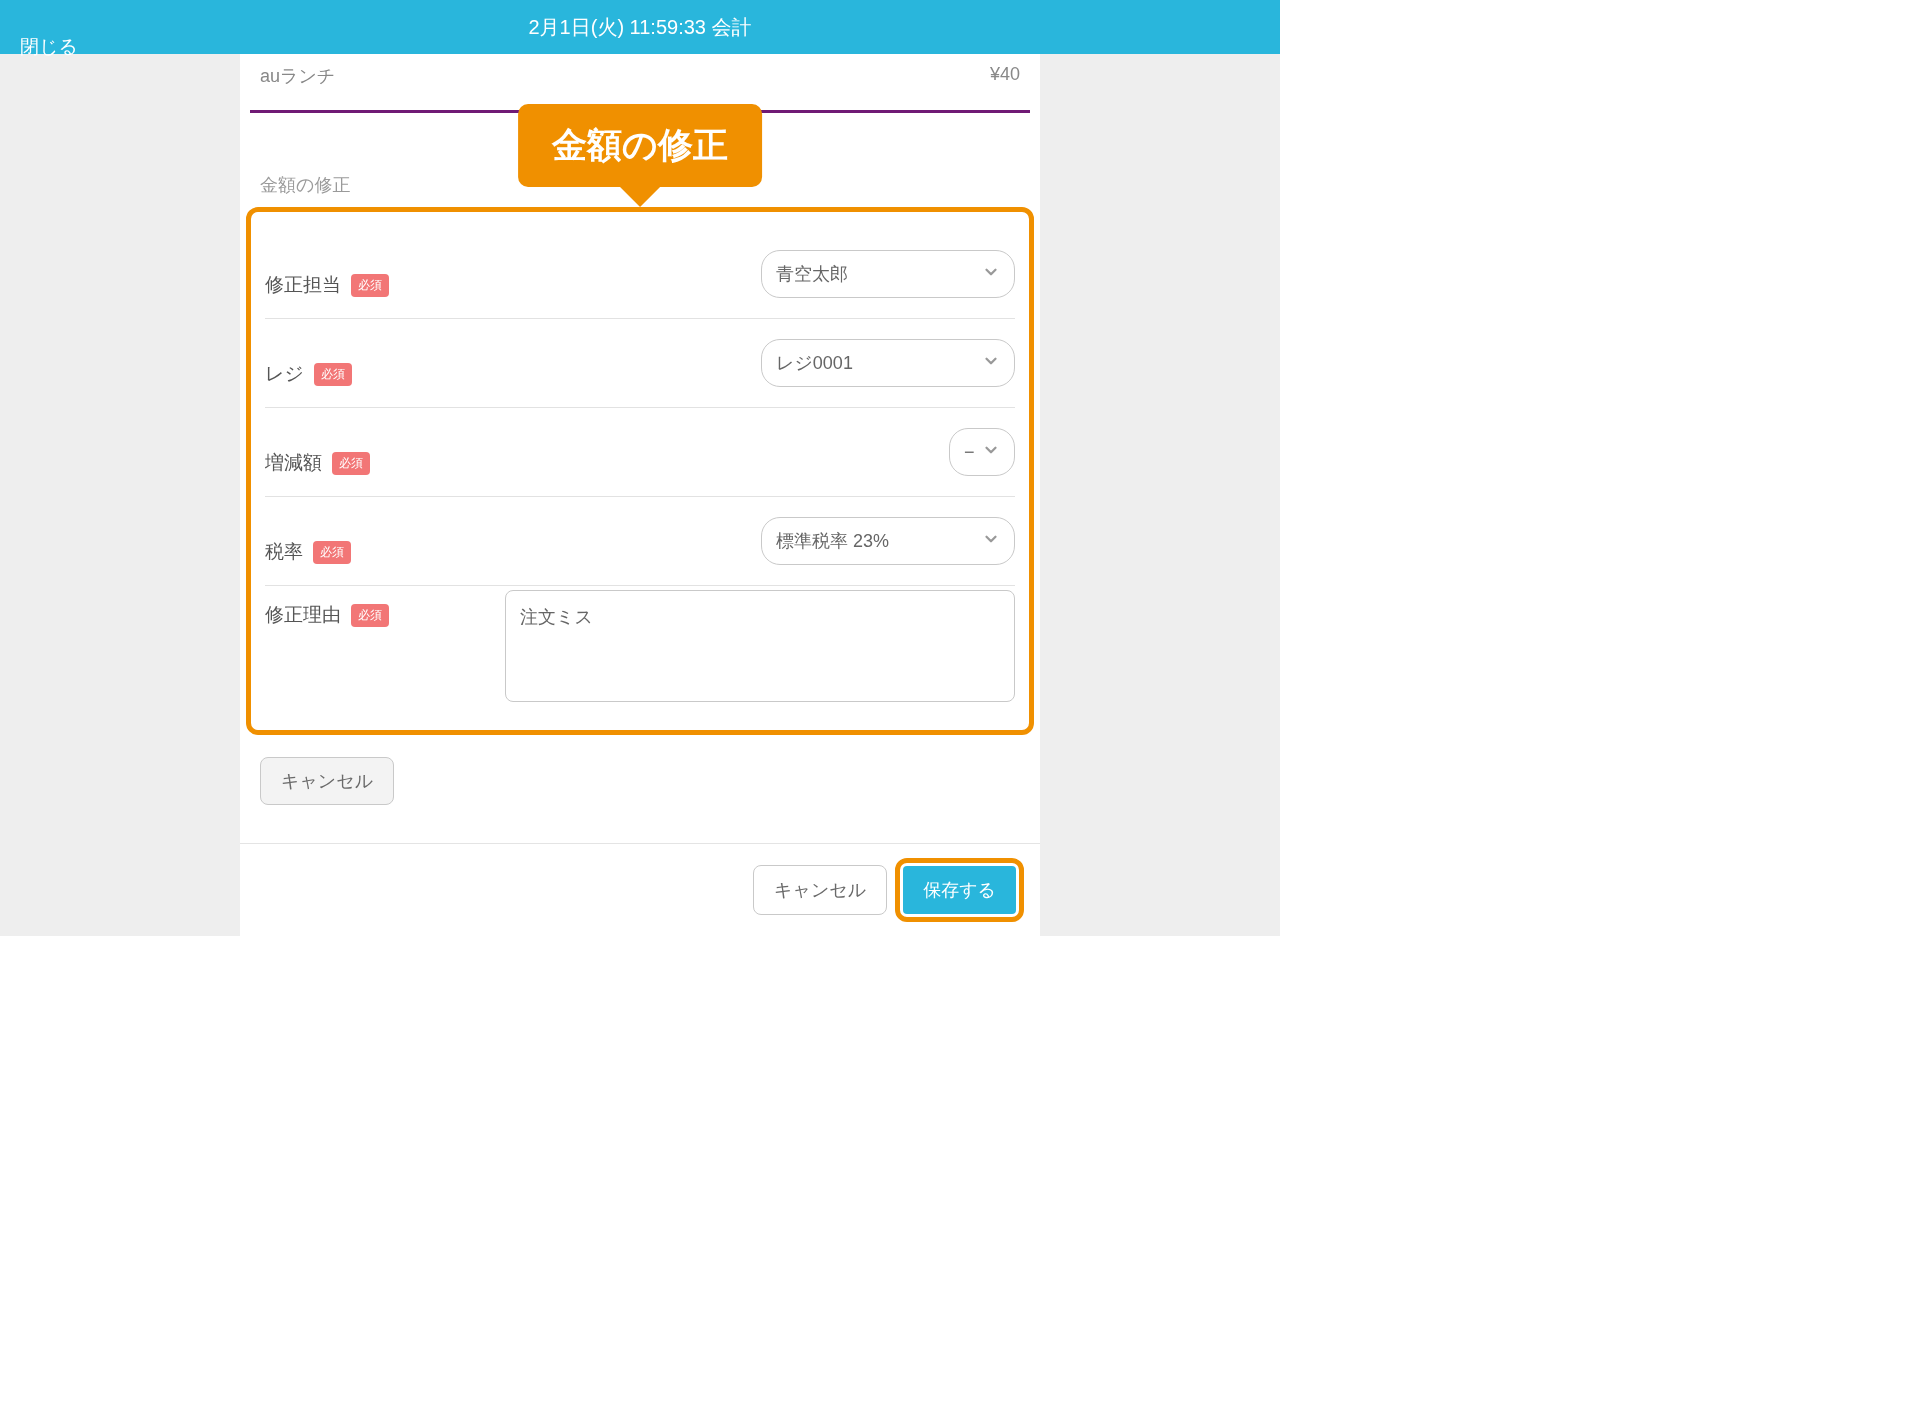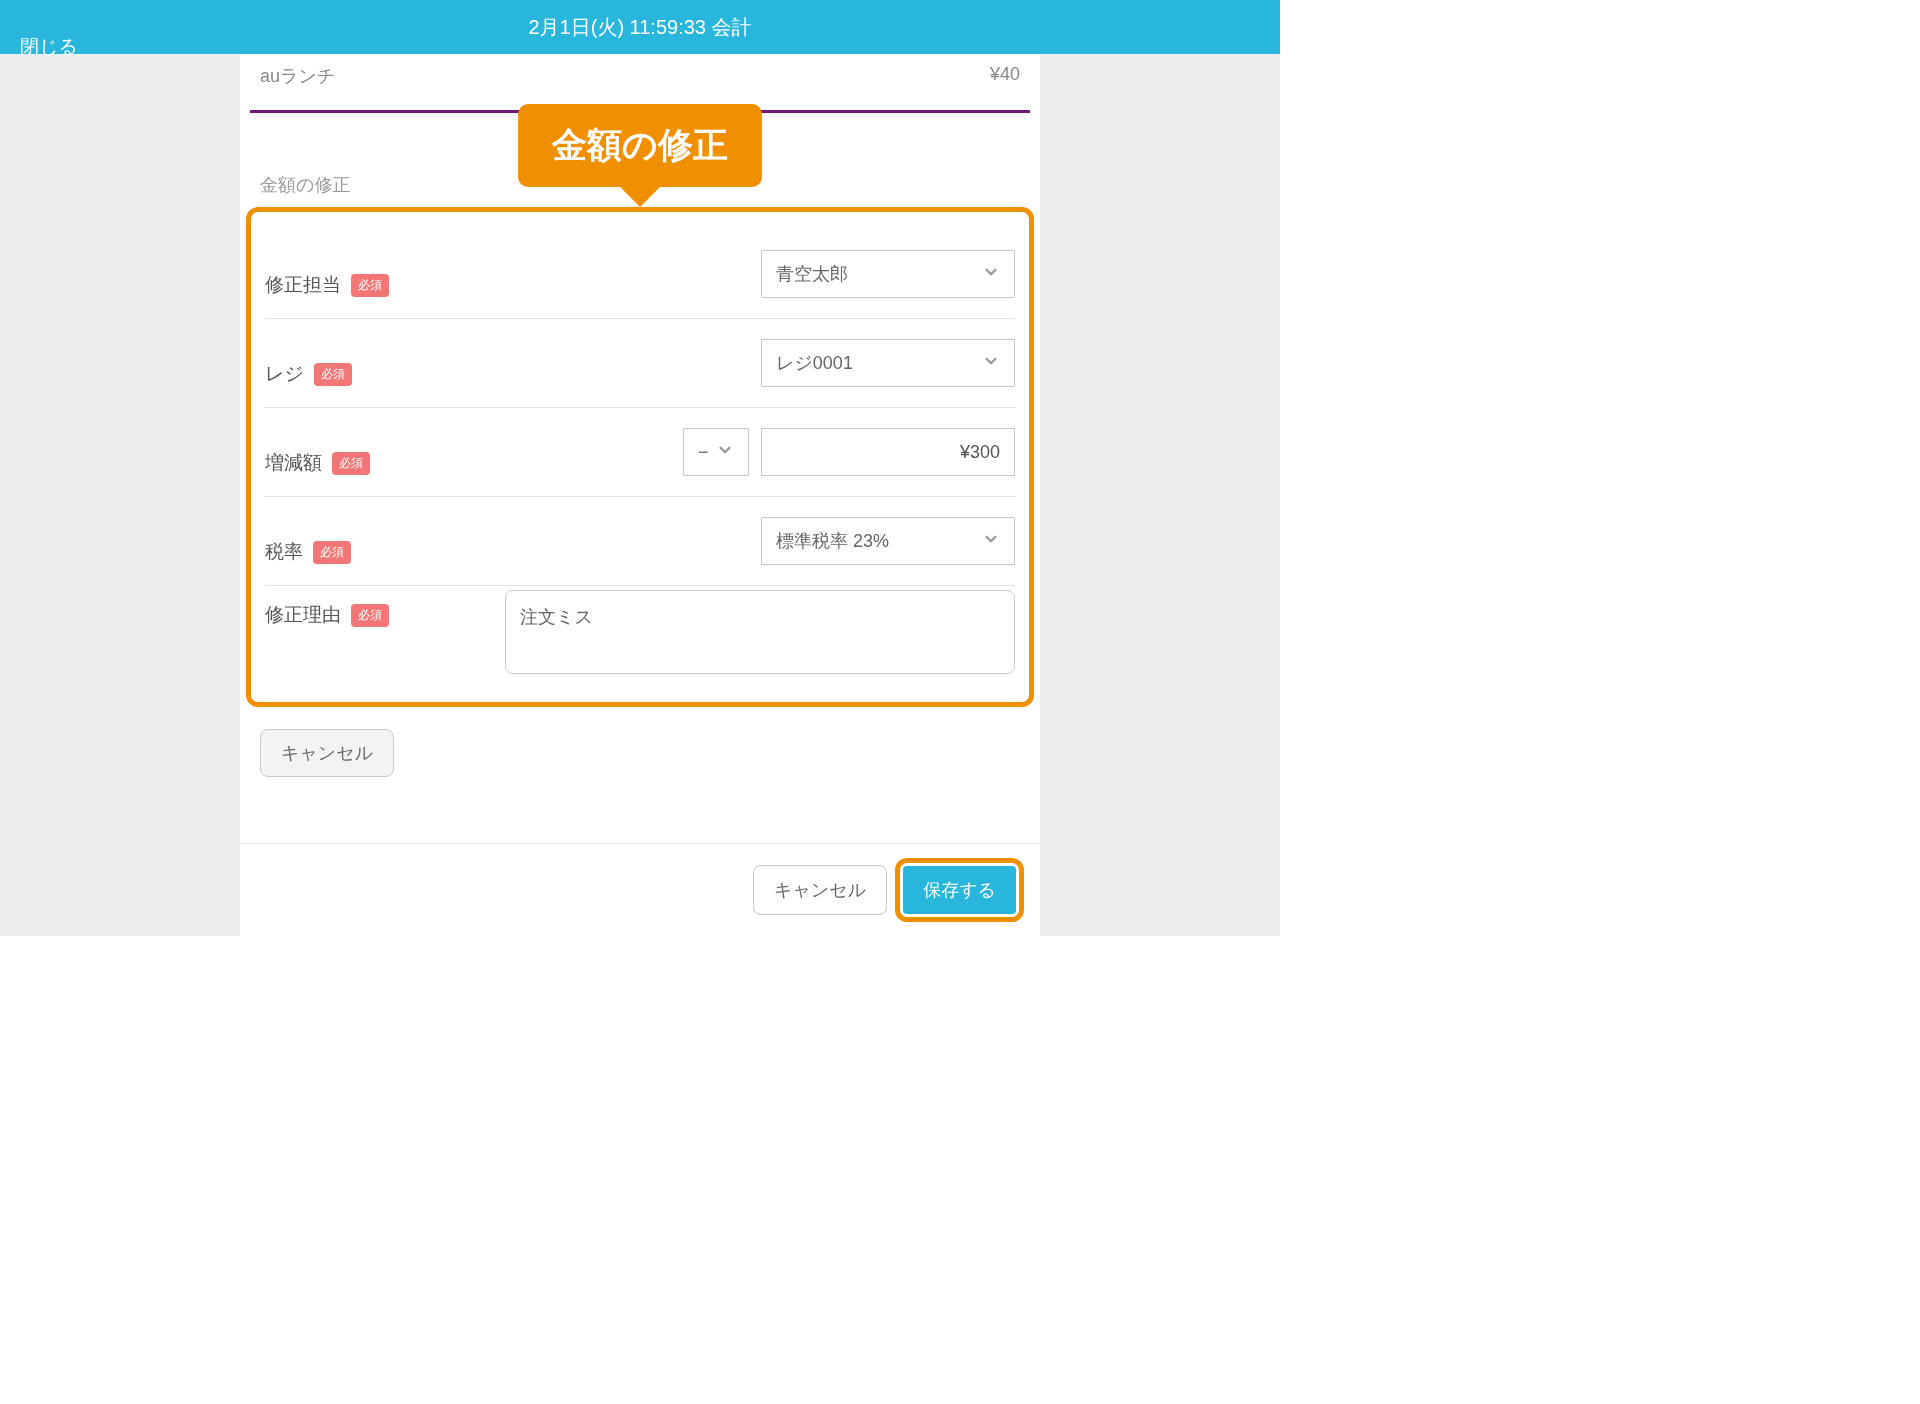--- a/index.html
+++ b/index.html
@@ -98,40 +98,40 @@
       background: #f27676;
       color: #fff;
       font-size: 12px;
       padding: 3px 7px;
       border-radius: 4px;
     }
     .row-controls { display: flex; gap: 12px; align-items: center; }
 
     .select-box, .text-input {
       border: 1px solid #c9c9c9;
-      border-radius: 1px;
+      border-radius: 19px;
       height: 48px;
       display: flex;
       align-items: center;
       padding: 0 14px;
       font-size: 18px;
       color: #666;
       background: #fff;
     }
     .select-box { width: 254px; justify-content: space-between; cursor: pointer; }
     .select-small { width: 66px; justify-content: space-between; }
     .amount-input { width: 254px; justify-content: flex-end; color: #555; }
     .chev { color: #999; font-size: 18px; }
     .chev svg { width: 18px; height: 18px; }
 
     .textarea-box {
       border: 1px solid #c9c9c9;
       border-radius: 8px;
       width: 510px;
-      height: 84px;
+      height: 112px;
       padding: 14px;
       font-size: 18px;
       color: #666;
       resize: none;
       font-family: inherit;
     }
     .form-row.align-top { align-items: flex-start; padding-top: 4px; }
 
     .cancel-standalone {
       margin: 22px 0 0 20px;
@@ -244,23 +244,20 @@
           <span>増減額</span>
           <span class="req-badge">必須</span>
         </div>
         <div class="row-controls">
           <div class="select-box select-small">
             <span>−</span>
             <span class="chev"><svg viewBox="0 0 24 24" fill="none" stroke="currentColor" stroke-width="3" stroke-linecap="round" stroke-linejoin="round">
                   <polyline points="6 9 12 15 18 9"></polyline>
                 </svg></span>
           </div>
-          <div class="text-input amount-input">
-            <span>¥300</span>
-          </div>
         </div>
       </div>
 
       <div class="form-row">
         <div class="row-label">
           <span>税率</span>
           <span class="req-badge">必須</span>
         </div>
         <div class="row-controls">
           <div class="select-box">

